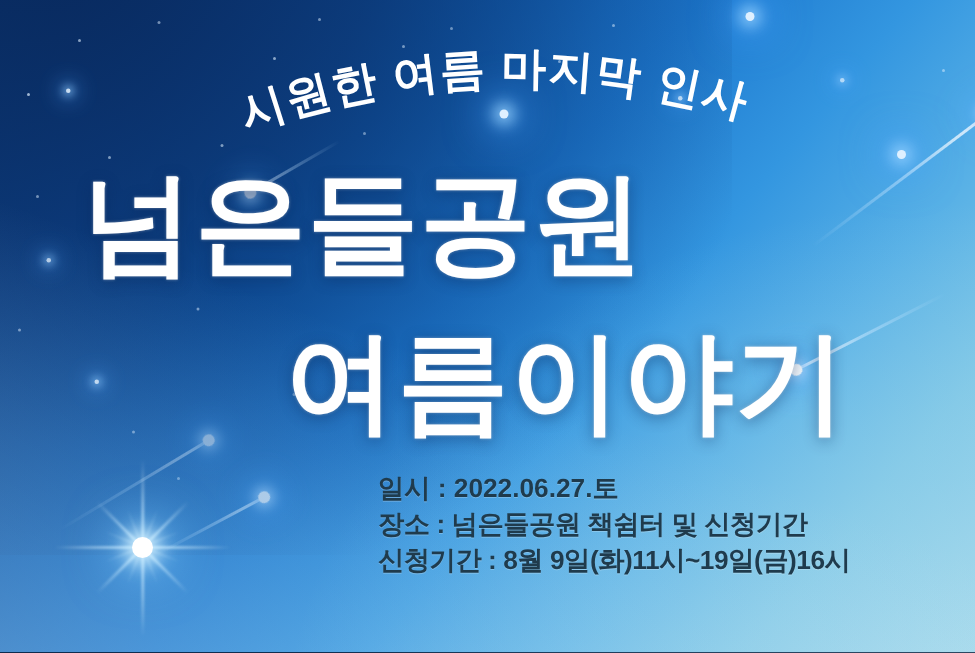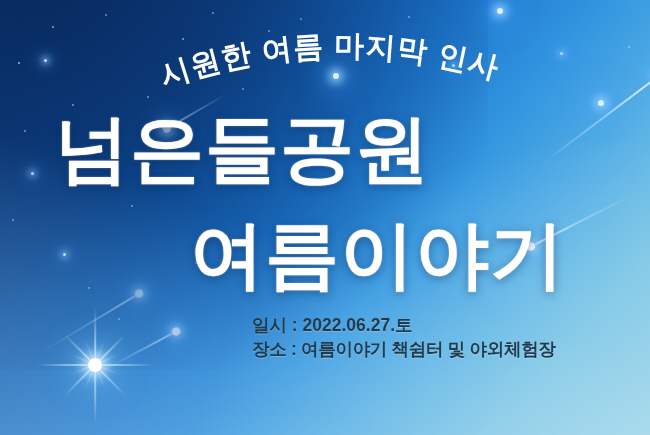--- a/index.html
+++ b/index.html
@@ -244,16 +244,17 @@
     <text text-anchor="middle">
       <textPath href="#arcpath" startOffset="50%">시원한 여름 마지막 인사</textPath>
     </text>
   </svg>
 
   <div class="title-line" id="title-2">여름이야기</div>
   <div class="title-line" id="title-1">넘은들공원</div>
 
   <div id="details">
     <div class="detail-row">일시 : 2022.06.27.토</div>
-    <div class="detail-row wide">장소 : 여름이야기 책쉼터 및 야외체험장</div>
+    <div class="detail-row wide">장소 : 넘은들공원 책쉼터 및 신청기간</div>
+    <div class="detail-row wide">신청기간 : 8월 9일(화)11시~19일(금)16시</div>
   </div>
 
 </div>
 
 </body></html>

